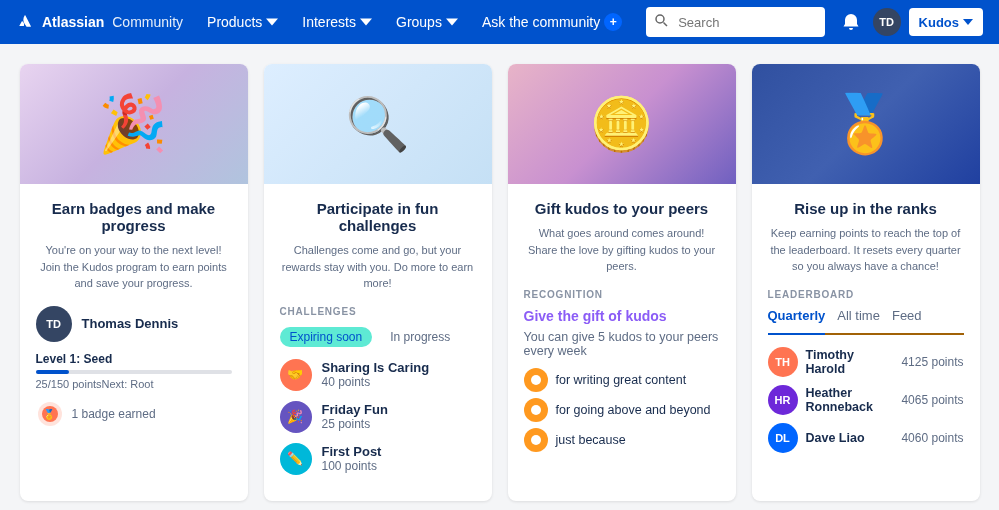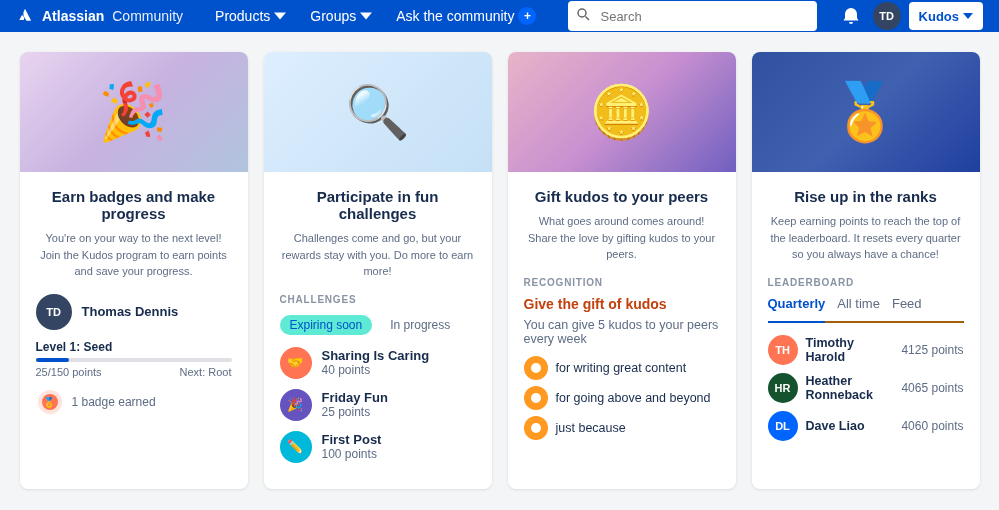--- a/index.html
+++ b/index.html
@@ -1,25 +1,25 @@
 <!DOCTYPE html>
 <html><head>
   <meta charset="utf-8">
   <style>
     * { box-sizing: border-box; margin: 0; padding: 0; }
     body { font-family: -apple-system, BlinkMacSystemFont, 'Segoe UI', sans-serif; background: #f4f5f7; min-width: 999px; }
 
     
     .navbar {
       background: #0052cc;
-      height: 32px;
+      height: 44px;
       display: flex;
       align-items: center;
       padding: 0 16px;
-      gap: 12px;
+      gap: 4px;
     }
     .navbar-brand {
       display: flex;
       align-items: center;
       gap: 8px;
       color: white;
       font-size: 14px;
       font-weight: 600;
       margin-right: 8px;
       white-space: nowrap;
@@ -227,21 +227,20 @@
       border-radius: 2px;
       margin-bottom: 4px;
     }
     .progress-bar-fill {
       height: 4px;
       background: #0052cc;
       border-radius: 2px;
     }
     .points-row {
       display: flex;
-      justify-content: space-between;
       font-size: 11px;
       color: #5e6c84;
       margin-bottom: 10px;
     }
     .badge-row {
       display: flex;
       align-items: center;
       gap: 8px;
     }
     .badge-label {
@@ -299,21 +298,21 @@
       font-size: 10px;
       font-weight: 700;
       letter-spacing: 0.08em;
       color: #8993a4;
       text-transform: uppercase;
       margin-bottom: 8px;
     }
     .gift-title {
       font-size: 14px;
       font-weight: 700;
-      color: #c2410c;
+      color: #8b5cf6;
       margin-bottom: 6px;
     }
     .gift-desc {
       font-size: 12.5px;
       color: #5e6c84;
       margin-bottom: 10px;
     }
     .kudos-reason {
       display: flex;
       align-items: center;
@@ -420,20 +419,26 @@
         <path d="M15.6 4.2c-3.5 5.4-3.2 11.1-.4 14.7l3.3 5.1c.1.2.3.3.5.3h7.1c.4 0 .6-.4.4-.7L16.5 4.2c-.2-.3-.7-.3-.9 0z" fill="white"></path>
       </svg>
     </div>
     <span>Atlassian</span>
     <span style="font-weight:400;opacity:0.9;">Community</span>
   </div>
 
   <div class="navbar-nav">
     <div class="nav-item">
       <span>Products</span>
+      <svg viewBox="0 0 10 6">
+          <path d="M0 0l5 6 5-6z"></path>
+        </svg>
+    </div>
+    <div class="nav-item">
+      <span>Interests</span>
       <svg viewBox="0 0 10 6">
           <path d="M0 0l5 6 5-6z"></path>
         </svg>
     </div>
     <div class="nav-item">
       <span>Groups</span>
       <svg viewBox="0 0 10 6">
           <path d="M0 0l5 6 5-6z"></path>
         </svg>
     </div>
@@ -589,21 +594,21 @@
           <span class="lb-tab active">Quarterly</span>
           <span class="lb-tab">All time</span>
           <span class="lb-tab">Feed</span>
         </div>
         <div class="lb-entry">
           <div class="avatar-circle" style="background:#ff7452; width:30px; height:30px;">TH</div>
           <div class="lb-name">Timothy Harold</div>
           <div class="lb-points">4125 points</div>
         </div>
         <div class="lb-entry">
-          <div class="avatar-circle" style="background:#14532d; width:30px; height:30px;">HR</div>
+          <div class="avatar-circle" style="background:#6d28d9; width:30px; height:30px;">HR</div>
           <div class="lb-name">Heather Ronneback</div>
           <div class="lb-points">4065 points</div>
         </div>
         <div class="lb-entry">
           <div class="avatar-circle" style="background:#0065ff; width:30px; height:30px;">DL</div>
           <div class="lb-name">Dave Liao</div>
           <div class="lb-points">4060 points</div>
         </div>
       </div>
     </div>

